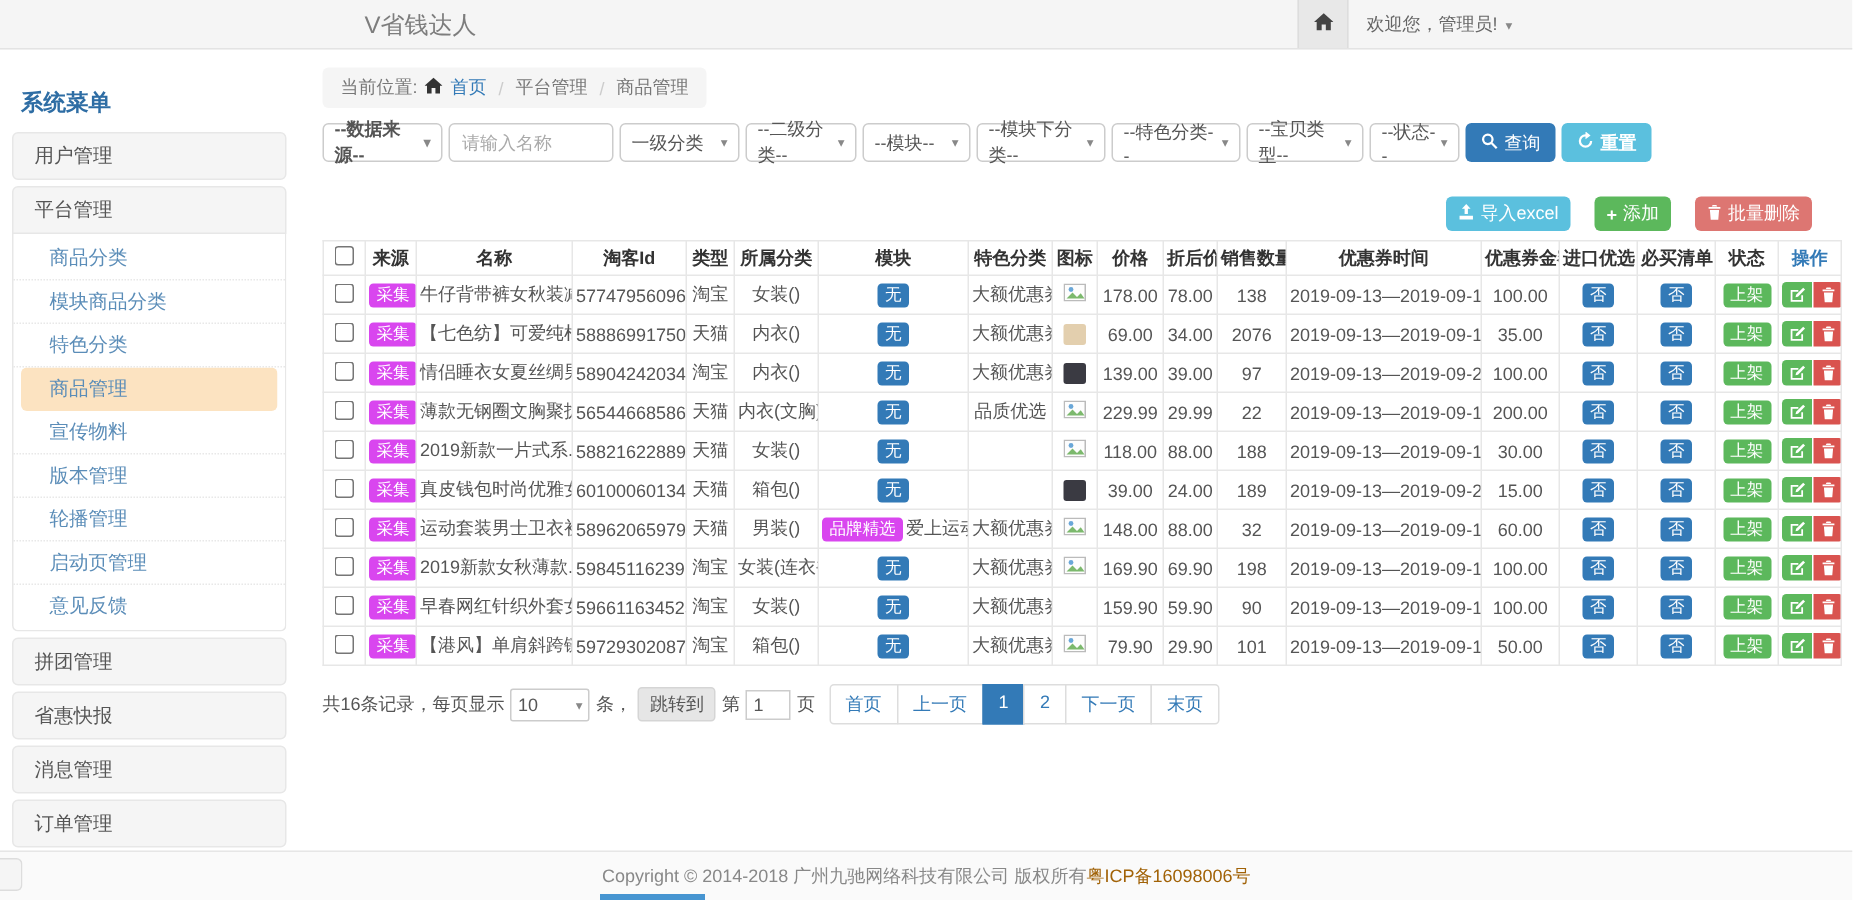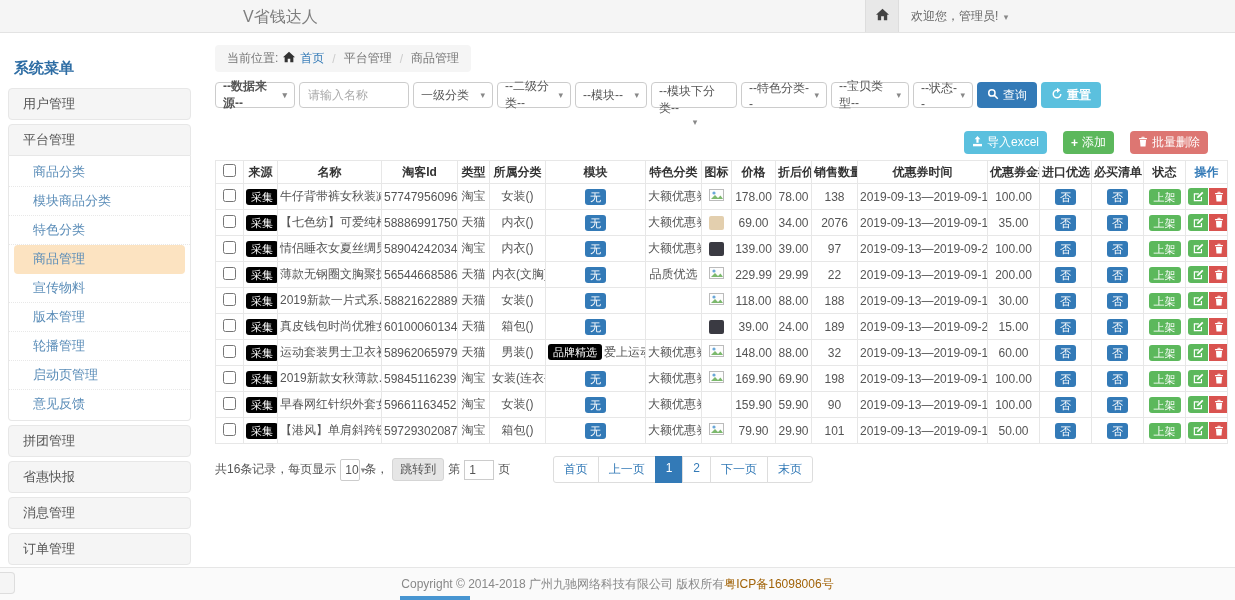--- a/index.html
+++ b/index.html
@@ -53,35 +53,35 @@
   .btn-green { background:#5cb85c; }
   .btn-red { background:#dd7672; }
   
   table { border-collapse:collapse; table-layout:fixed; width:1013px; margin-top:6px; }
   th, td { border:1px solid #e7e7e7; text-align:center; padding:0 2px;
     overflow:hidden; white-space:nowrap; font-size:12px; }
   th { height:23px; color:#333; font-weight:bold; }
   td { height:26px; color:#555; }
   th.op-col { color:#337ab7; }
   .badge { display:inline-block; padding:1px 5px; border-radius:3px; color:#fff; font-size:11px; line-height:14px; }
-  .b-orange { background:#000000; }
+  .b-orange { background:#d946ef; }
   .b-blue { background:#337ab7; }
   .b-green { background:#5cb85c; }
   .mod-extra { margin-left:2px; }
   .opgroup { display:inline-flex; }
   .opbtn { width:20px; height:17px; display:inline-flex; align-items:center; justify-content:center; cursor:pointer; }
   .op-edit { background:#5cb85c; border-radius:3px 0 0 3px; margin-right:1px; }
   .op-del { background:#d9534f; border-radius:0 3px 3px 0; }
   .thumb { display:inline-block; width:15px; height:14px; border-radius:2px; vertical-align:middle; }
   .t-beige { background:#e3cfae; }
   .t-dark { background:#3a3a42; }
   
   .pagerow { margin-top:12px; display:flex; align-items:center; }
   .pageleft { display:flex; align-items:center; gap:4px; color:#555; }
-  .mini-sel { height:22px; width:20px; border:1px solid #ccc; border-radius:2px; background:#fff;
+  .mini-sel { height:22px; width:53px; border:1px solid #ccc; border-radius:2px; background:#fff;
     display:inline-flex; align-items:center; justify-content:space-between; padding:0 4px; cursor:pointer; }
   .jump-btn { background:#e6e6e6; border:1px solid #d5d5d5; border-radius:3px; padding:2px 7px; color:#555; cursor:pointer; }
   .page-input { width:30px; height:20px; border:1px solid #ccc; padding:0 4px; font-size:12px; color:#555; font-family:inherit; }
   .pager { display:inline-flex; margin-left:auto; margin-right:415px; }
   .pg { border:1px solid #ddd; background:#fff; color:#337ab7; padding:4px 10px; margin-left:-1px; cursor:pointer; }
   .pg:first-child { border-radius:3px 0 0 3px; margin-left:0; }
   .pg:last-child { border-radius:0 3px 3px 0; }
   .pg.active { background:#337ab7; border-color:#337ab7; color:#fff; }
   
   .footer { position:absolute; left:0; right:0; bottom:0; height:33px; background:#fafafa;
@@ -177,21 +177,21 @@
         <span class="caret">▾</span>
       </div>
       <div class="fsel" style="width: 74px;">
         <span>--二级分类--</span>
         <span class="caret">▾</span>
       </div>
       <div class="fsel" style="width: 72px;">
         <span>--模块--</span>
         <span class="caret">▾</span>
       </div>
-      <div class="fsel" style="width: 86px; flex-direction: column;">
+      <div class="fsel" style="width: 86px;">
         <span>--模块下分类--</span>
         <span class="caret">▾</span>
       </div>
       <div class="fsel" style="width: 86px;">
         <span>--特色分类--</span>
         <span class="caret">▾</span>
       </div>
       <div class="fsel" style="width: 78px;">
         <span>--宝贝类型--</span>
         <span class="caret">▾</span>

